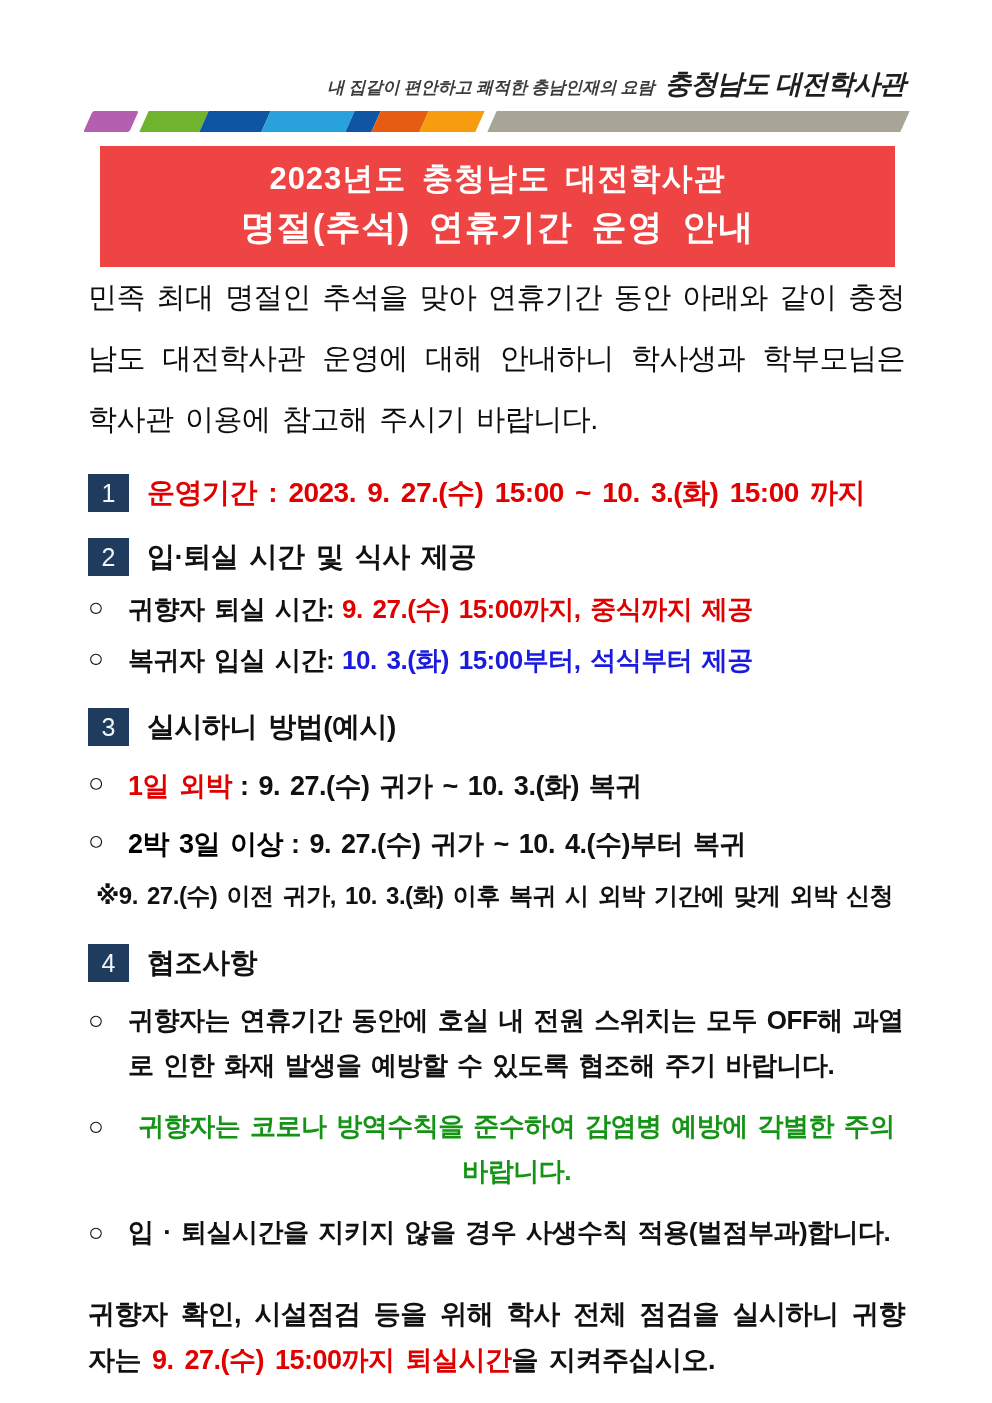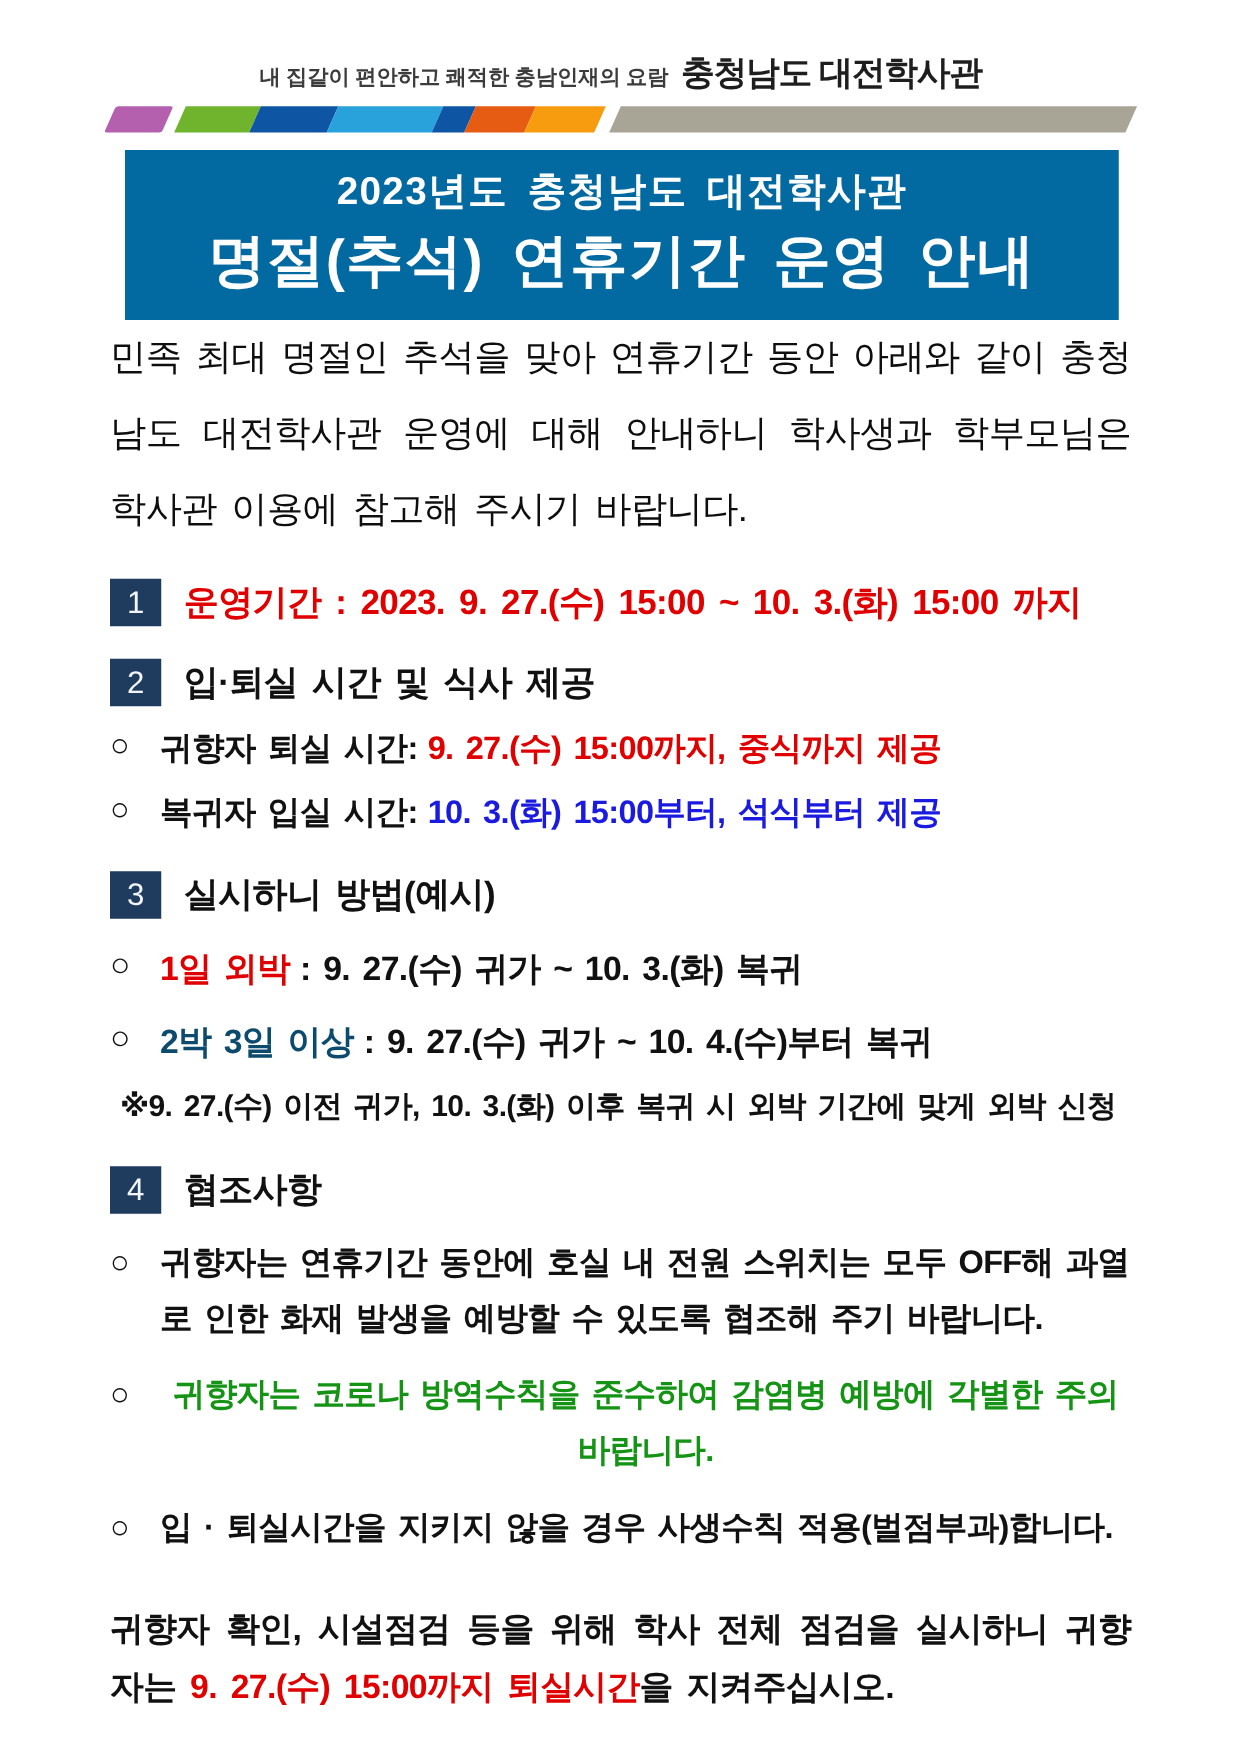--- a/index.html
+++ b/index.html
@@ -4,46 +4,46 @@
 <style>
   * { margin:0; padding:0; box-sizing:border-box; }
   html,body { background:#ffffff; }
   body { font-family:"Liberation Sans","DejaVu Sans",sans-serif; color:#111; }
   .page {
     position:relative; width:992px; height:1403px; margin:0 auto;
     background:#fff; overflow:hidden; padding:0 87px 0 88px;
   }
 
   
-  .masthead { margin-top:40px; text-align:center; white-space:nowrap; }
+  .masthead { margin-top:66px; text-align:right; white-space:nowrap;font-style:italic; }
   .slogan {
     font-family:"Liberation Serif","DejaVu Serif",serif;
     font-size:17px; font-weight:700; color:#3c3c3c; margin-right:10px;
   }
   .brand { font-size:27px; font-weight:800; color:#1e1e1e; letter-spacing:-1px; }
 
   
   .stripe { margin-top:9px; height:21px; display:flex; align-items:stretch; }
   .seg { transform:skewX(-24deg); }
   .seg.purple { width:46px; background:#b560ae; margin-right:10px; border-radius:2px; }
   .seg.green  { width:60px; background:#6fb42c; }
   .seg.dblue1 { width:62px; background:#0e56a4; }
   .seg.sky    { width:84px; background:#29a2dc; }
   .seg.dblue2 { width:26px; background:#0e56a4; }
   .seg.rorange{ width:48px; background:#e55c12; }
   .seg.orange { width:56px; background:#f79c0f; margin-right:12px; }
   .seg.gray   { flex:1; background:#a9a596; }
 
   
   .banner {
-    margin:14px 10px 0 12px; background:#0369a1; color:#fff;
+    margin:14px 10px 0 12px; background:#ef4444; color:#fff;
     text-align:center; padding:12px 0 16px 0;
   }
   .banner-line1 { font-size:31px; font-weight:800; letter-spacing:1px; word-spacing:6px; }
-  .banner-line2 { font-size:46px; font-weight:800; letter-spacing:1px; word-spacing:8px; margin-top:4px; }
+  .banner-line2 { font-size:35px; font-weight:800; letter-spacing:1px; word-spacing:8px; margin-top:4px; }
 
   
   .intro {
     font-size:29px; line-height:61px; font-weight:500;
     text-align:justify; color:#0e0e0e; word-spacing:4px; letter-spacing:-0.5px;
   }
 
   
   .sec-head { display:flex; align-items:center; }
   .badge {
@@ -61,21 +61,21 @@
 
   .bullet { display:flex; font-size:26px; letter-spacing:-0.5px; word-spacing:3px; }
   .bullet .marker { flex:0 0 40px; font-weight:500; }
   .bullet .content { flex:1; }
   .b-label { font-weight:700; margin-right:8px; }
   .b-value { font-weight:700; }
   .b-value.red  { color:#e00000; }
   .b-value.blue { color:#1b1bdf; }
   .hl { font-weight:700; margin-right:8px; }
   .hl.red   { color:#e00000; }
-  .hl.green { color:#0c4a6e; }
+  .hl.green { color:#000000; }
   .rest { font-weight:700; }
 
   .sec2 .bullet { margin-top:16px; }
   .sec3 .bullet { margin-top:22px; font-size:27px; }
   .sec3 .note {
     margin-top:18px; padding-left:8px; font-size:24px; font-weight:600;
     letter-spacing:-0.5px; word-spacing:3px;
   }
   .sec4 .bullet { margin-top:16px; line-height:45px; font-weight:600; }
   .sec4 .bullet.green-line .content { color:#149314; font-weight:700;text-align:center; }

